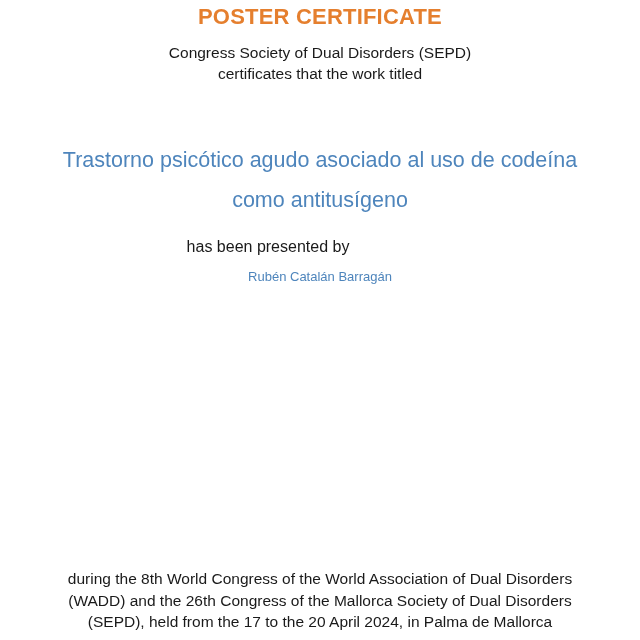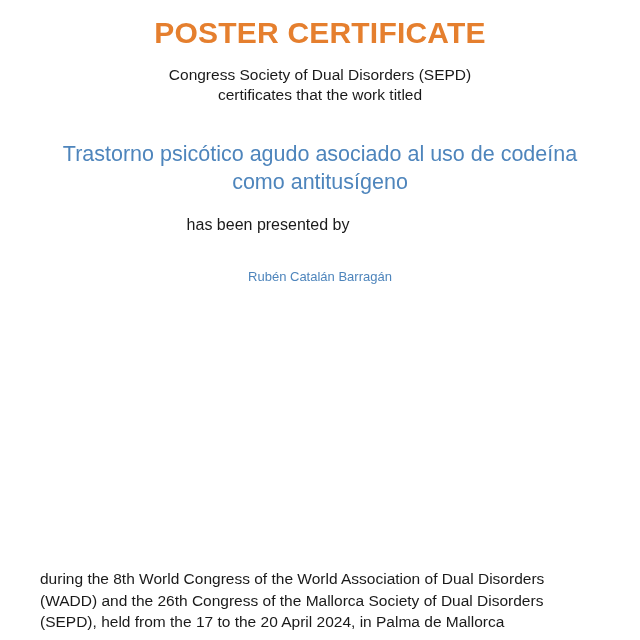--- a/index.html
+++ b/index.html
@@ -26,25 +26,25 @@
   
   .header-zone {
     position: absolute;
     top: 0;
     left: 0;
     width: 640px;
   }
 
   .cert-title {
     margin: 0;
-    padding-top: 16px;
+    padding-top: 4px;
     text-align: center;
     font-family: "Liberation Sans", sans-serif;
     font-weight: bold;
-    font-size: 30px;
+    font-size: 22px;
     letter-spacing: 0.2px;
     color: #E57F2E;
     line-height: 1.15;
   }
 
   .issuer-block {
     margin: 0;
     padding-top: 14px;
     text-align: center;
     font-family: "Liberation Sans", sans-serif;
@@ -62,28 +62,28 @@
   .work-title {
     position: absolute;
     top: 140px;
     left: 40px;
     width: 560px;
     margin: 0;
     text-align: center;
     font-family: "Liberation Sans", sans-serif;
     font-weight: normal;
     font-size: 21.5px;
-    line-height: 28px;
+    line-height: 40px;
     color: #4E85BC;
   }
 
   
   .presented-by {
     position: absolute;
-    top: 214px;
+    top: 236px;
     left: 0;
     width: 536px;
     margin: 0;
     text-align: center;
     font-family: "Liberation Sans", sans-serif;
     font-size: 16px;
     line-height: 22px;
     color: #1a1a1a;
   }
 
@@ -109,20 +109,21 @@
     height: 265px;
   }
 
   
   .congress-footer {
     position: absolute;
     top: 568px;
     left: 40px;
     width: 560px;
     margin: 0;
+    text-align: center;
     font-family: "Liberation Sans", sans-serif;
     font-weight: normal;
     font-size: 15.5px;
     line-height: 21.5px;
     color: #1a1a1a;
   }
   .congress-footer .line {
     display: block;
     white-space: nowrap;
   }

